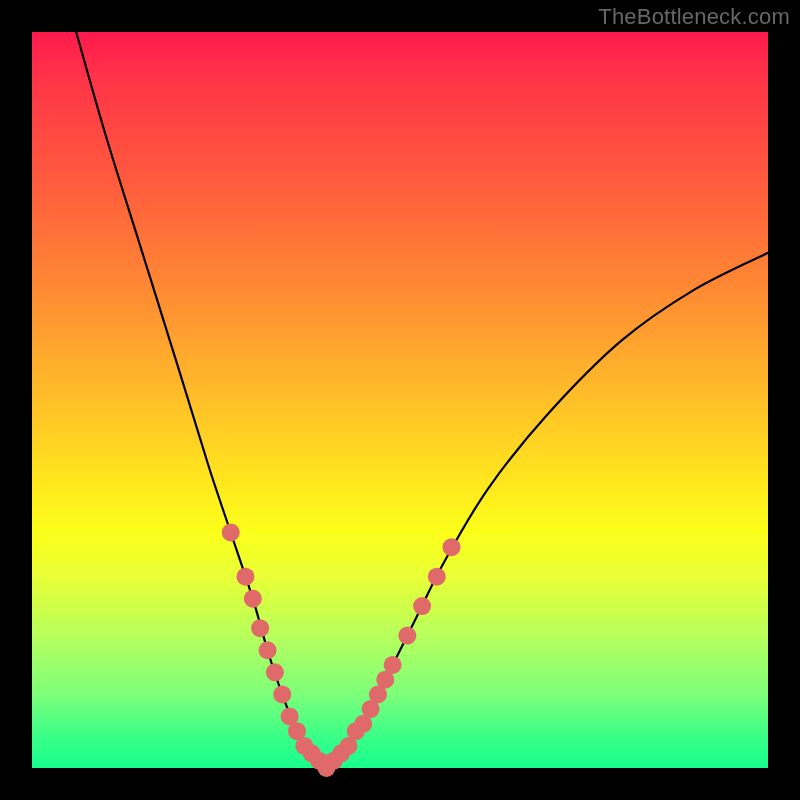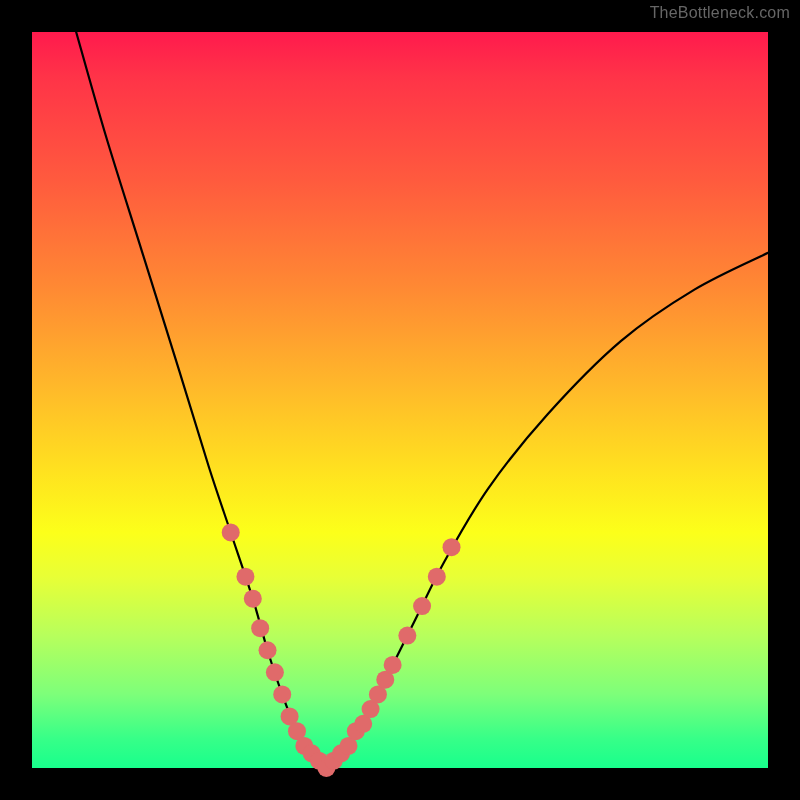--- a/index.html
+++ b/index.html
@@ -15,21 +15,21 @@
     position: relative;
     width: 800px;
     height: 800px;
     background: #000;
   }
   .watermark {
     position: absolute;
     top: 4px;
     right: 10px;
     color: #666;
-    font-size: 16px;
+    font-size: 22px;
     font-weight: 500;
     letter-spacing: 0.2px;
     z-index: 10;
   }
   .plot-area {
     position: absolute;
     left: 32px;
     top: 32px;
     width: 736px;
     height: 736px;

